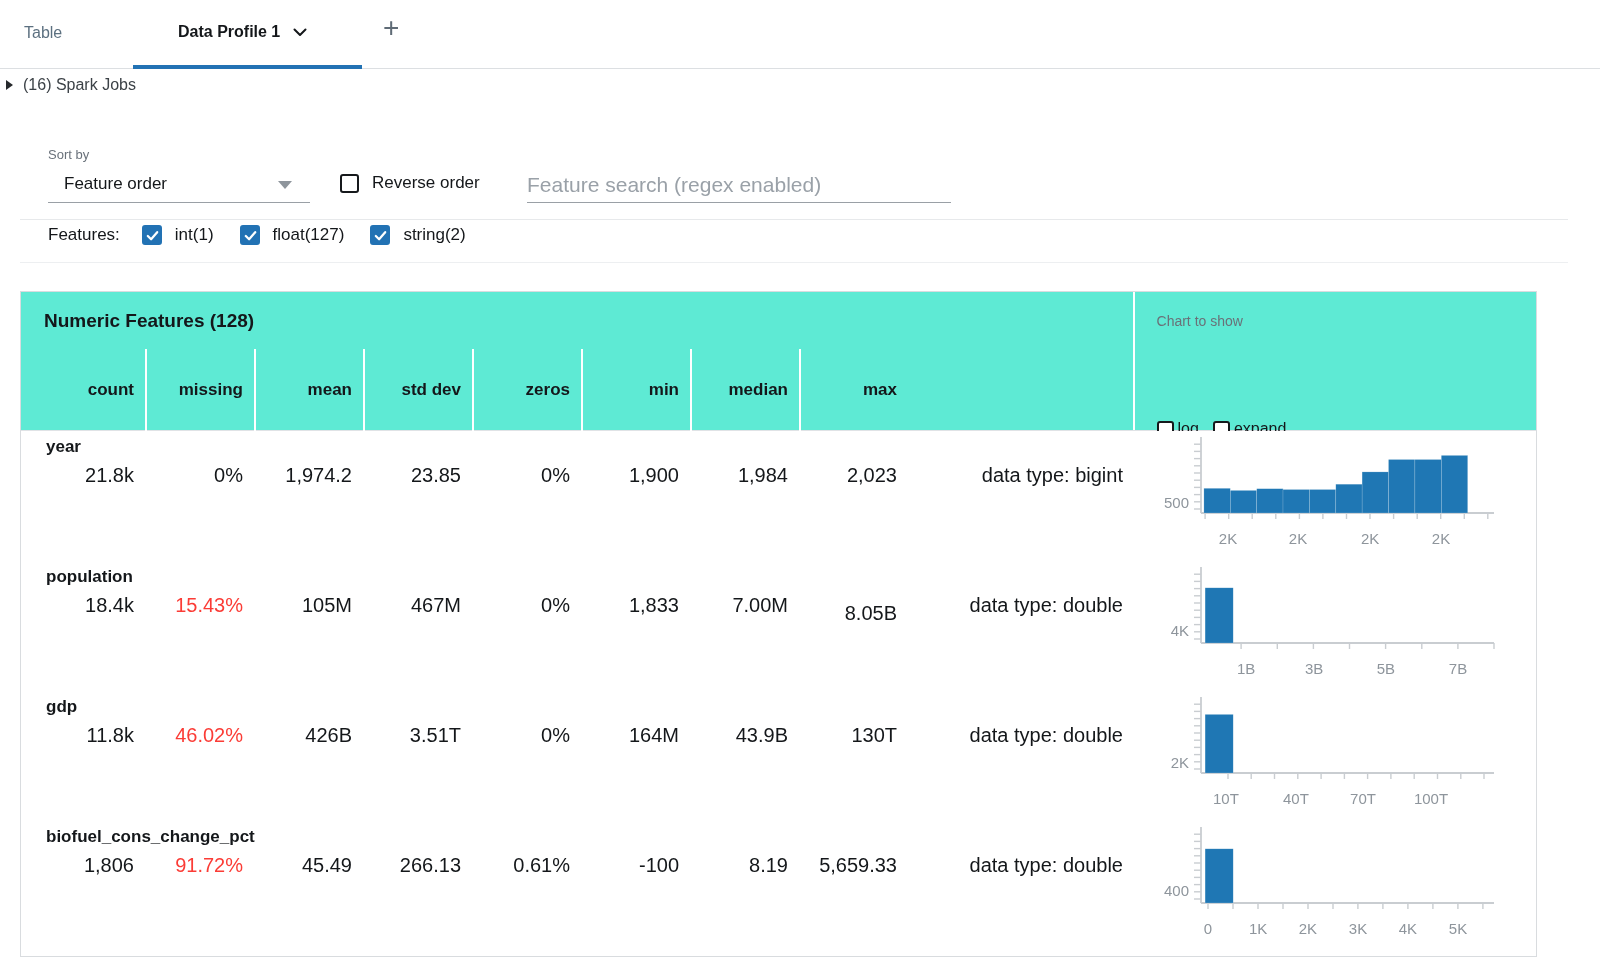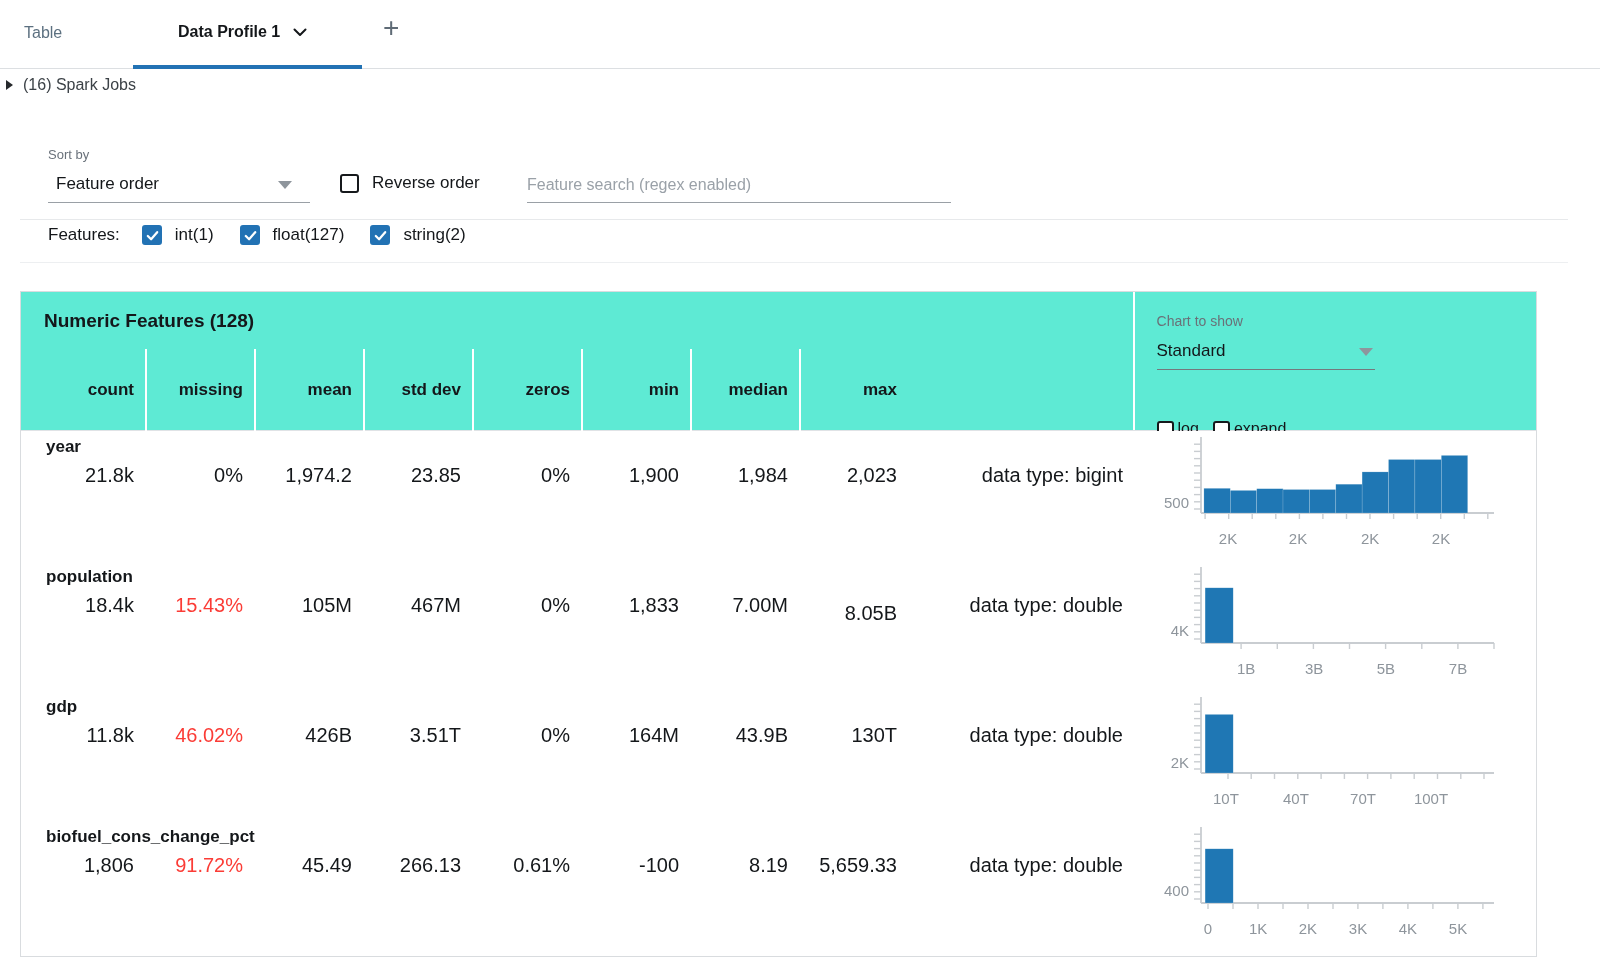--- a/index.html
+++ b/index.html
@@ -13,29 +13,29 @@
   .tab-table { position:absolute; left:24px; top:24px; font-size:16px; font-weight:500; color:#5c7080; cursor:pointer; }
   .tab-profile { position:absolute; left:178px; top:23px; font-size:16px; font-weight:700; color:#14171a; display:flex; align-items:center; gap:13px; cursor:pointer; }
   .tab-underline { position:absolute; left:133px; bottom:-1px; width:229px; height:4px; background:#2272b4; }
   .add-btn { position:absolute; left:383px; top:14px; font-size:28px; font-weight:300; color:#5f6b76; cursor:pointer; line-height:1; }
   
   .spark { position:absolute; left:6px; top:76px; display:flex; align-items:center; gap:10px; font-size:16px; color:#3c4247; cursor:pointer; }
   .caret-right { width:0; height:0; border-left:7px solid #26292c; border-top:5px solid transparent; border-bottom:5px solid transparent; }
   
   .sort-label { position:absolute; left:48px; top:147px; font-size:13px; color:#69717a; }
   .sort-select { position:absolute; left:48px; top:168px; width:262px; height:35px; border-bottom:1px solid #9aa0a6; font-size:17px; color:#14171a; cursor:pointer; }
-  .sort-select .val { position:absolute; left:8px; top:6px; }
+  .sort-select .val { position:absolute; left:16px; top:6px; }
   .tri-down { position:absolute; width:0; height:0; border-left:7px solid transparent; border-right:7px solid transparent; border-top:8px solid #8e959c; }
   .sort-select .tri-down { right:18px; top:13px; }
   .reverse { position:absolute; left:340px; top:173px; display:flex; align-items:center; gap:13px; font-size:17px; cursor:pointer; }
   .cb { width:19px; height:19px; border:2px solid #16191c; border-radius:3px; background:#fff; flex:0 0 auto; position:relative; }
   .cb.checked { background:#2272b4; border-color:#2272b4; }
   .cb svg { position:absolute; left:1px; top:1px; }
   .search { position:absolute; left:527px; top:168px; width:424px; height:35px; border-bottom:1px solid #9aa0a6; }
-  .search input { width:100%; height:100%; border:0; outline:0; font-size:16px; font-family:inherit; color:#701a75; background:transparent; }
+  .search input { width:100%; height:100%; border:0; outline:0; font-size:21px; font-family:inherit; color:#701a75; background:transparent; }
   .search input::placeholder { color:#9aa1a8; }
   .hr1 { position:absolute; left:20px; top:219px; width:1548px; height:1px; background:#e7e9eb; }
   .hr2 { position:absolute; left:20px; top:262px; width:1548px; height:1px; background:#edeff1; }
   .features-row { position:absolute; left:48px; top:225px; display:flex; align-items:center; font-size:17px; }
   .features-row .flabel { margin-right:22px; }
   .ftype { display:flex; align-items:center; gap:13px; margin-right:26px; cursor:pointer; }
   .ftype .cb { width:20px; height:20px; }
   
   .profile-table { position:absolute; left:20px; top:291px; width:1517px; height:666px; border:1px solid #d9dcdf; background:#fff; overflow:hidden; }
   .thead { position:relative; width:100%; height:139px; background:#5eead4; border-bottom:1px solid #e0e3e6; display:flex; }
@@ -142,24 +142,20 @@
           <div class="hcell" style="width: 109px;">mean</div>
           <div class="hcell" style="width: 109px;">std dev</div>
           <div class="hcell" style="width: 109px;">zeros</div>
           <div class="hcell" style="width: 109px;">min</div>
           <div class="hcell" style="width: 109px;">median</div>
           <div class="hcell" style="width: 109px;">max</div>
         </div>
     </div>
     <div class="chart-panel-hd">
       <div class="cts-label">Chart to show</div>
-      <div class="cts-select">
-        <span class="val">Standard</span>
-        <span class="tri-down"></span>
-      </div>
       <div class="cts-checks">
         <span class="opt">
           <span class="cb"></span>
           <span>log</span>
         </span>
         <span class="opt">
           <span class="cb"></span>
           <span>expand</span>
         </span>
       </div>

